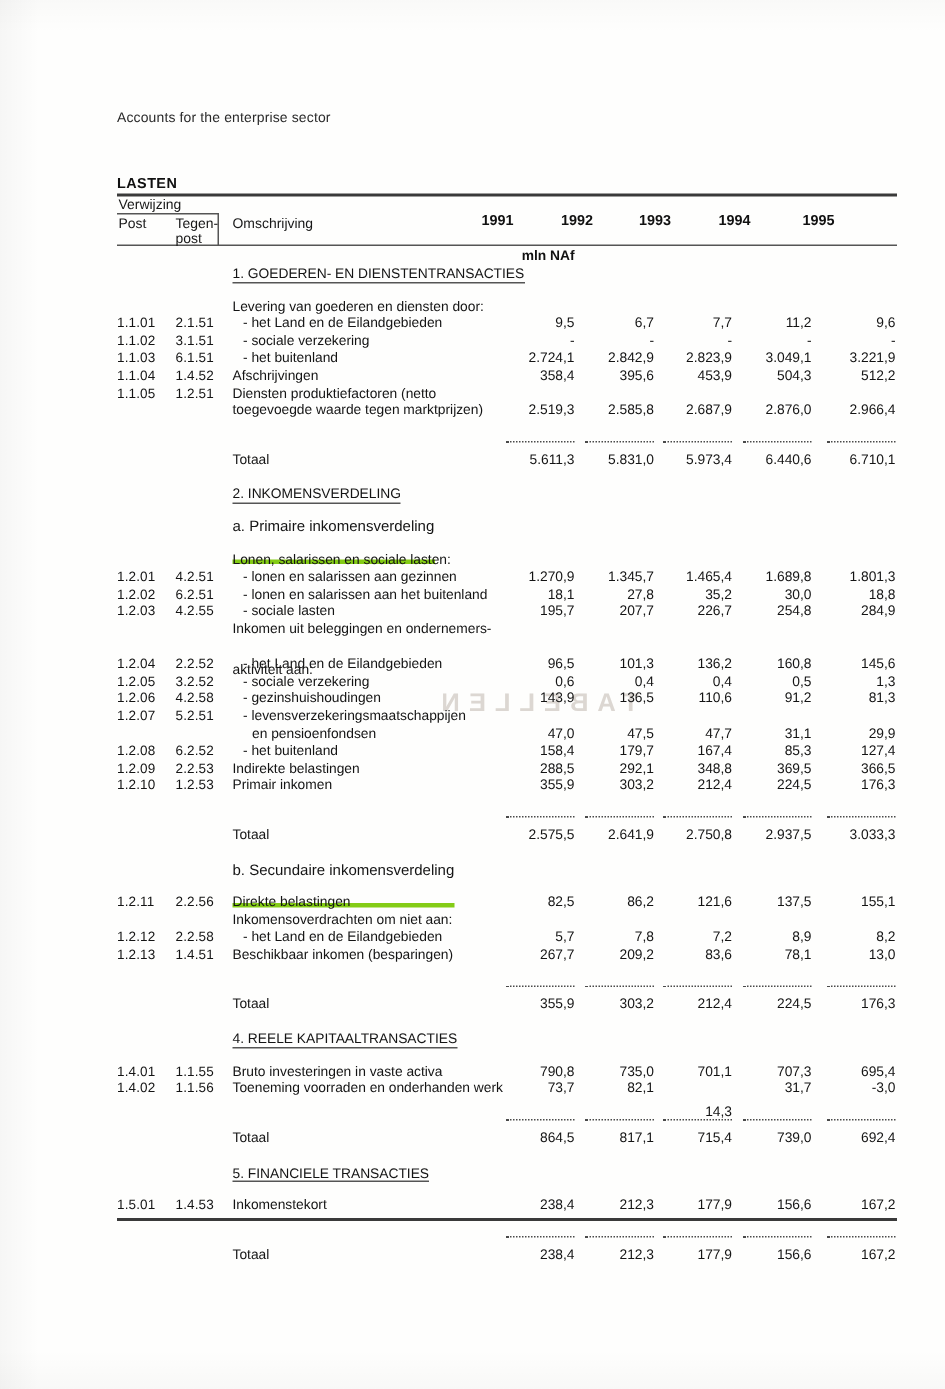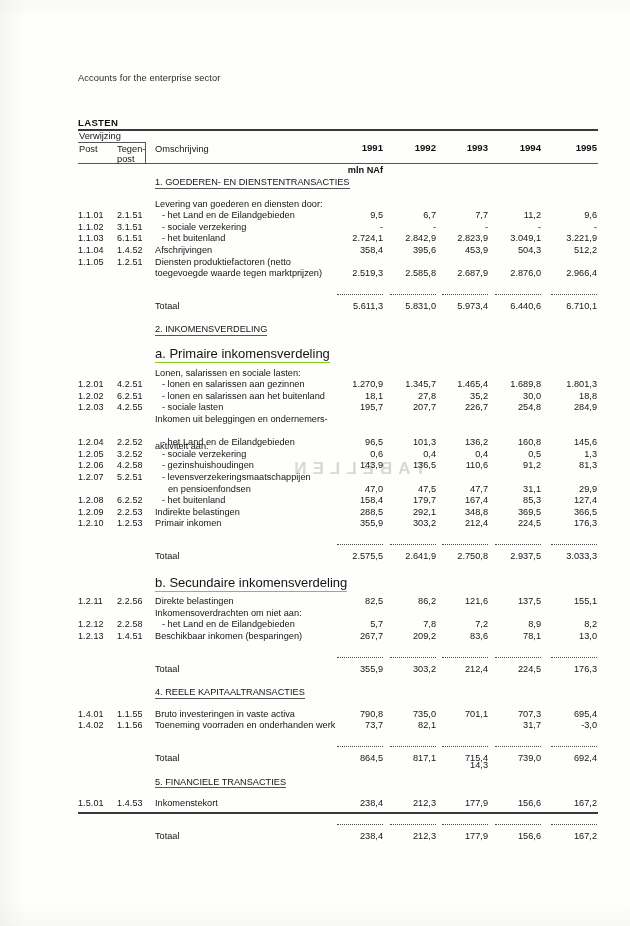--- a/index.html
+++ b/index.html
@@ -93,21 +93,20 @@
   
   .hdr {
     position: absolute;
     font-size: 9.3px;
     color: #171717;
   }
   .hdr-year {
     position: absolute;
     font-size: 9.6px;
     font-weight: bold;
-    text-align: right;
   }
   #mln {
     position: absolute;
     font-size: 9.2px;
     font-weight: bold;
     text-align: right;
   }
 
   
   #body-layer {
@@ -159,24 +158,24 @@
     left: 155px;
     font-size: 9.2px;
     color: #141414;
     border-bottom: 1px solid #555;
     padding-bottom: 0.5px;
     white-space: nowrap;
   }
   .sub-head {
     position: absolute;
     left: 155px;
-    font-size: 13px;
-    color: #141414;
-    border-bottom: 1px solid #84cc16;
-    padding-bottom: 1px;
+    font-size: 10px;
+    color: #141414;
+    border-bottom: 3px solid #84cc16;
+    padding-bottom: 16px;
     white-space: nowrap;
   }
   .totaal-label {
     position: absolute;
     left: 155px;
     font-size: 9.2px;
     color: #141414;
   }
   .dotline {
     position: absolute;
@@ -420,21 +419,21 @@
       <div class="c-val v0" style="top: 708.8px;">790,8</div>
       <div class="c-val v1" style="top: 708.8px;">735,0</div>
       <div class="c-val v2" style="top: 708.8px;">701,1</div>
       <div class="c-val v3" style="top: 708.8px;">707,3</div>
       <div class="c-val v4" style="top: 708.8px;">695,4</div>
       <div class="c-post" style="top: 720.4px;">1.4.02</div>
       <div class="c-tegen" style="top: 720.4px;">1.1.56</div>
       <div class="c-desc" style="top: 720.4px;">Toeneming voorraden en onderhanden werk</div>
       <div class="c-val v0" style="top: 720.4px;">73,7</div>
       <div class="c-val v1" style="top: 720.4px;">82,1</div>
-      <div class="c-val v2" style="top: 760px;">14,3</div>
+      <div class="c-val v2" style="top: 736px;">14,3</div>
       <div class="c-val v3" style="top: 720.4px;">31,7</div>
       <div class="c-val v4" style="top: 720.4px;">-3,0</div>
       <div class="dotline d0" style="top: 746px;"></div>
       <div class="dotline d1" style="top: 746px;"></div>
       <div class="dotline d2" style="top: 746px;"></div>
       <div class="dotline d3" style="top: 746px;"></div>
       <div class="dotline d4" style="top: 746px;"></div>
       <div class="totaal-label" style="top: 753px;">Totaal</div>
       <div class="c-val v0" style="top: 753px;">864,5</div>
       <div class="c-val v1" style="top: 753px;">817,1</div>

